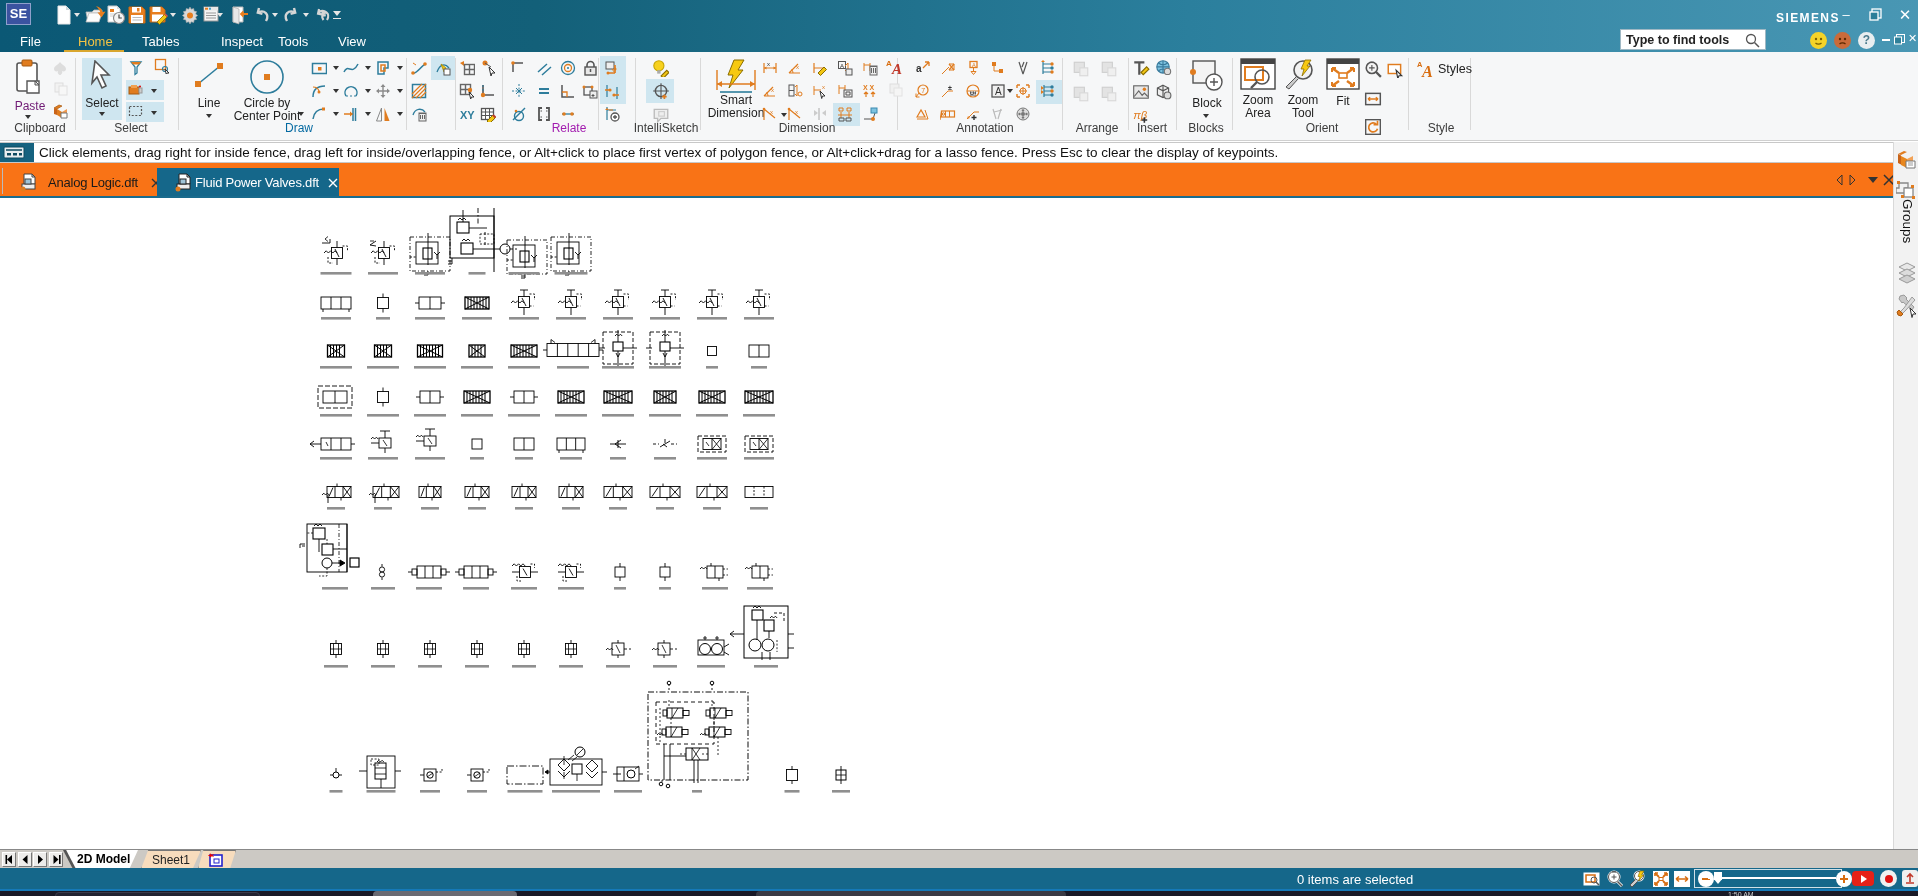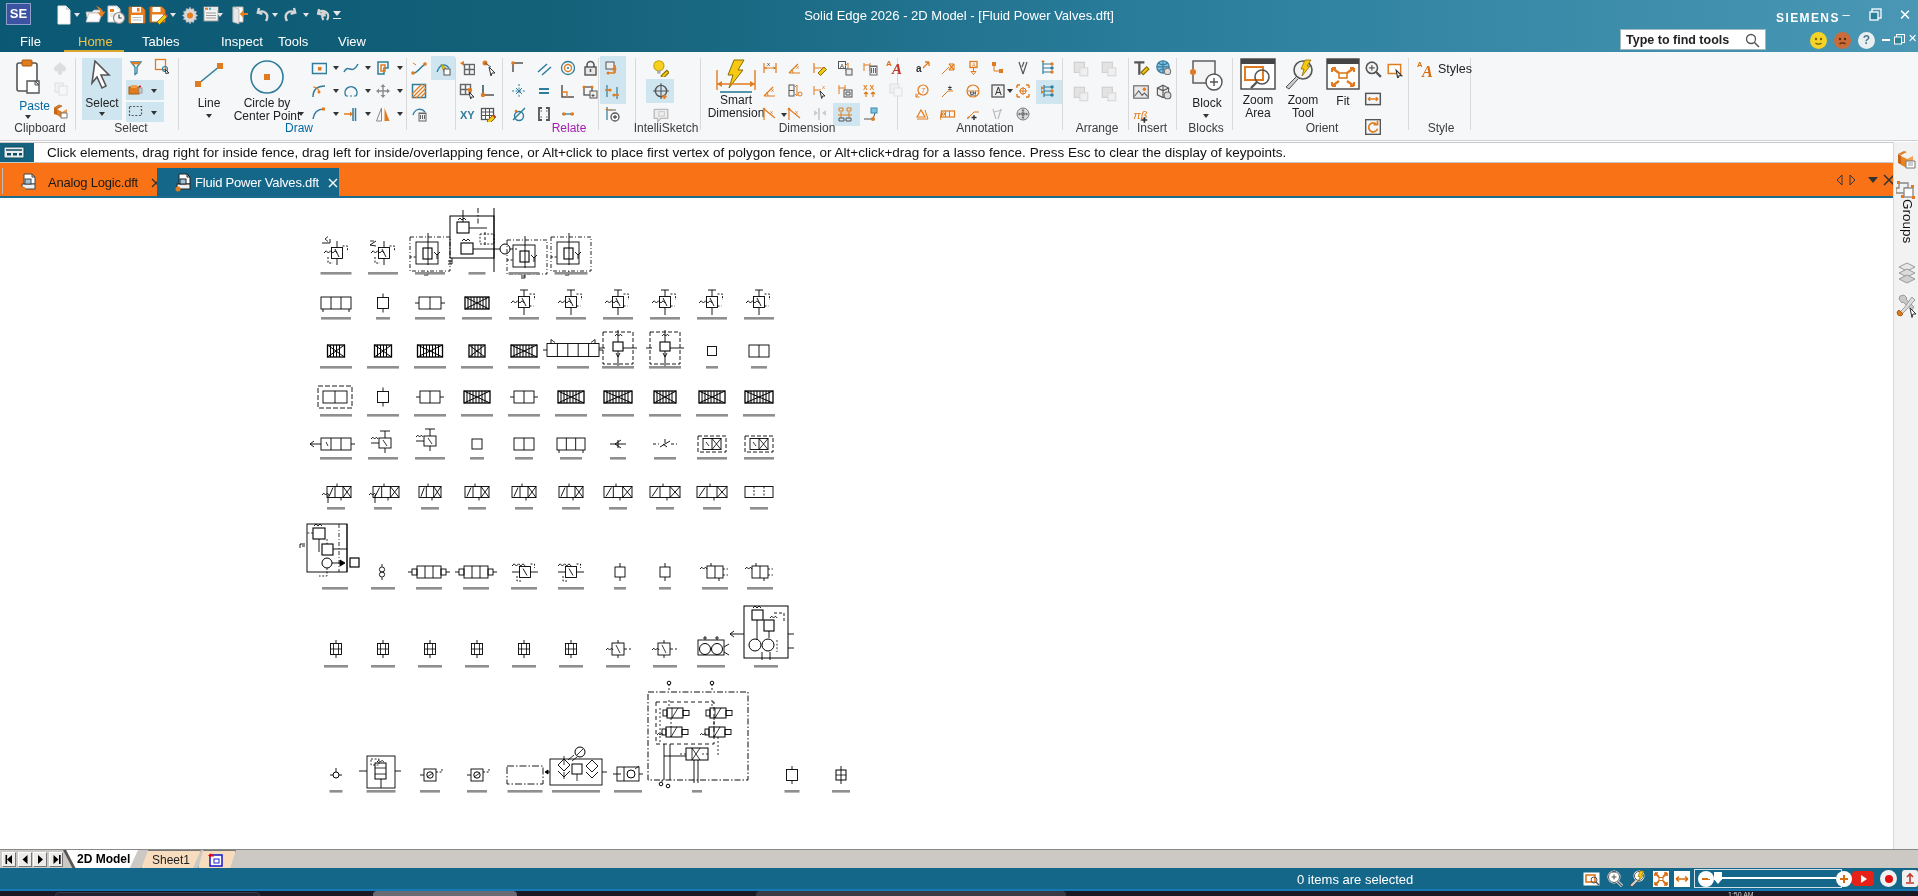--- a/index.html
+++ b/index.html
@@ -14,21 +14,21 @@
 #menurow { position:absolute; left:0; top:30px; height:22px; width:1918px; color:#fff; font-size:13px; }
 .menuitem { position:absolute; top:4px; }
 #home-item { color:#f2c245;text-align:center; }
 #home-underline { position:absolute; left:64px; top:50px; width:60px; height:2px; background:#d9a62e; }
 #searchbox { position:absolute; left:1620px; top:-1px; width:146px; height:21px; background:#fff; border:1px solid #9fb8c4; font-size:12.5px; font-family:"Liberation Sans", sans-serif; font-weight:bold; color:#222; padding:2px 5px; }
 #ribbon { position:absolute; left:0; top:52px; width:1918px; height:89px; background:#f6f7f8; border-bottom:1px solid #d0d0d0; }
 .rsep { position:absolute; top:6px; width:1px; height:72px; background:#d9d9d9; }
 .hl { background:#cfe6f0; }
 #promptbar { position:absolute; left:0; top:142px; width:1918px; height:21px; background:#fff; border-top:1px solid #c8c8c8; border-bottom:1px solid #c8c8c8; font-size:13.5px; color:#111; }
 #prompticon { position:absolute; left:0; top:0; width:34px; height:19px; background:#15627f; }
-#prompttext { position:absolute; left:39px; top:2px;margin-left:8px; }
+#prompttext { position:absolute; left:39px; top:2px; }
 #tabbar { position:absolute; left:0; top:163px; width:1918px; height:34px; background:#f97316; }
 .doctab { position:absolute; top:5px; height:29px; font-size:13px; letter-spacing:-0.2px; white-space:nowrap; }
 #tabline { position:absolute; left:0; top:196px; width:1893px; height:2px; background:#1a6b8d; }
 #canvas { position:absolute; left:0; top:198px; width:1893px; height:651px; background:#fff; }
 #sidebar { position:absolute; left:1893px; top:142px; width:25px; height:707px; background:#f2f2f2; border-left:1px solid #d9d9d9; }
 #groupstext { position:absolute; top:57px; left:3px; width:18px; writing-mode:vertical-rl; font-size:13.5px; color:#111; }
 #sheetrow { position:absolute; left:0; top:849px; width:1918px; height:19px; background:#ccc9c4; border-top:1px solid #888; font-size:12px; }
 #statusbar { position:absolute; left:0; top:868px; width:1918px; height:21px; background:#15678a; color:#fff; font-size:13px; }
 #taskbar { position:absolute; left:0; top:889px; width:1918px; height:7px; background:#191926; border-top:2px solid #1579b8; }
 svg { display:block; }
@@ -95,21 +95,20 @@
       <div class="abs" style="left:272px;top:13px;width:0;height:0;border-left:3px solid transparent;border-right:3px solid transparent;border-top:4px solid #e6e6e6;"></div>
       <svg class="abs" style="left:282px;top:5px;" width="20" height="20" viewBox="0 0 20 20">
         <path d="M5 16 c-4-7 2-11 7-9 M12 3 l1.2 4.6 -4.6 1.2" stroke="#d5d5d5" stroke-width="2.4" fill="none"></path>
       </svg>
       <div class="abs" style="left:303px;top:13px;width:0;height:0;border-left:3px solid transparent;border-right:3px solid transparent;border-top:4px solid #e6e6e6;"></div>
       <svg class="abs" style="left:312px;top:5px;" width="20" height="20" viewBox="0 0 20 20">
         <path d="M15 15 c4-7 -3-11 -8-8 M7 4 l-1 4.6 4.6 1 M11.5 15 c-3-4 0-8 3.5-7 M11 6 l-0.8 3.6 3.6 0.8" stroke="#d5d5d5" stroke-width="2.1" fill="none"></path>
       </svg>
       <div class="abs" style="left:333px;top:11px;width:0;height:0;border-left:4px solid transparent;border-right:4px solid transparent;border-top:5px solid #e6e6e6;"></div>
       <div class="abs" style="left:333px;top:17.5px;width:8px;height:1.5px;background:#e6e6e6;"></div>
-    <div id="titletext">Solid Edge 2026 - 2D Model - [Fluid Power Valves.dft]</div>
     <div id="siemens">SIEMENS</div>
     <div class="winbtn" style="left:1833px;top:2px;">–</div>
     <svg class="abs" style="left:1869px;top:8px;" width="13" height="13" viewBox="0 0 13 13">
         <rect x="3" y="1" width="9" height="9" fill="none" stroke="#fff" stroke-width="1.3"></rect>
         <rect x="1" y="4" width="8" height="8" fill="#2c7e98" stroke="#fff" stroke-width="1.3"></rect>
       </svg>
     <div class="winbtn" style="left:1892px;top:2px;font-size:15px;">✕</div>
     <div id="menurow">
       <div class="menuitem" style="left:20px;">File</div>
       <div class="menuitem" id="home-item" style="left:78px;">Home</div>
@@ -159,21 +158,21 @@
       <div class="rsep" style="left:1176px;"></div>
       <div class="rsep" style="left:1232px;"></div>
       <div class="rsep" style="left:1408px;"></div>
       <div class="rsep" style="left:1470px;"></div>
       <svg class="abs" style="left:13px;top:7px;" width="34" height="40" viewBox="0 0 34 40">
         <rect x="4" y="4" width="20" height="28" rx="2" fill="#fff" stroke="#555" stroke-width="1.6"></rect>
         <rect x="9" y="1" width="10" height="6" rx="1" fill="#e07c1f" stroke="#a85a10"></rect>
         <path d="M14 22 h12 v12 h-12 z" fill="#fff" stroke="#555" stroke-width="1.4"></path>
         <path d="M22 22 l4 4 h-4 z" fill="#ddd" stroke="#555"></path>
       </svg>
-      <div class="abs" style="left:10px;top:47px;width:40px;text-align:right;font-size:12px;color:#0369a1;">Paste</div>
+      <div class="abs" style="left:10px;top:47px;width:40px;text-align:center;font-size:12px;color:#701a75;">Paste</div>
       <div class="abs" style="left:25px;top:63px;width:0;height:0;border-left:3.5px solid transparent;border-right:3.5px solid transparent;border-top:4.5px solid #333;"></div>
       <svg class="abs" style="left:52px;top:9px;" width="16" height="16" viewBox="0 0 16 16">
         <path d="M8 1 c-2 3 -6 4 -6 7 c0 2 2 3 4 2 c-1 2 1 4 2 4 c1 0 3-2 2-4 c2 1 4 0 4-2 c0-3 -4-4 -6-7 z" fill="#ddd"></path>
       </svg>
       <svg class="abs" style="left:53px;top:29px;" width="16" height="16" viewBox="0 0 16 16">
         <rect x="2" y="2" width="8" height="9" fill="#f2f2f2" stroke="#ddd"></rect>
         <rect x="6" y="5" width="8" height="9" fill="#f7f7f7" stroke="#e0e0e0"></rect>
       </svg>
       <svg class="abs" style="left:52px;top:51px;" width="16" height="16" viewBox="0 0 16 16">
         <path d="M2 5 l5-3 3 1 -5 3 z" fill="#e07c1f" stroke="#a85a10" stroke-width="0.7"></path>

